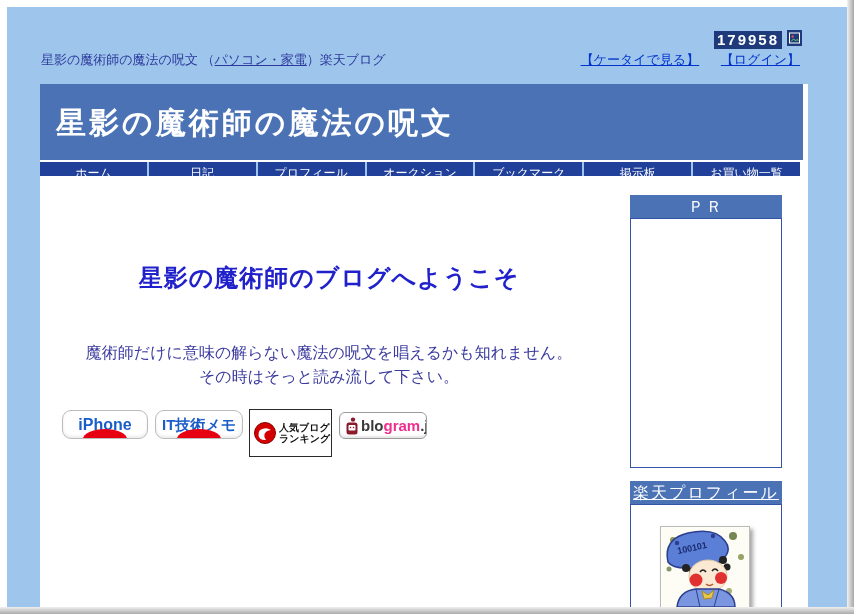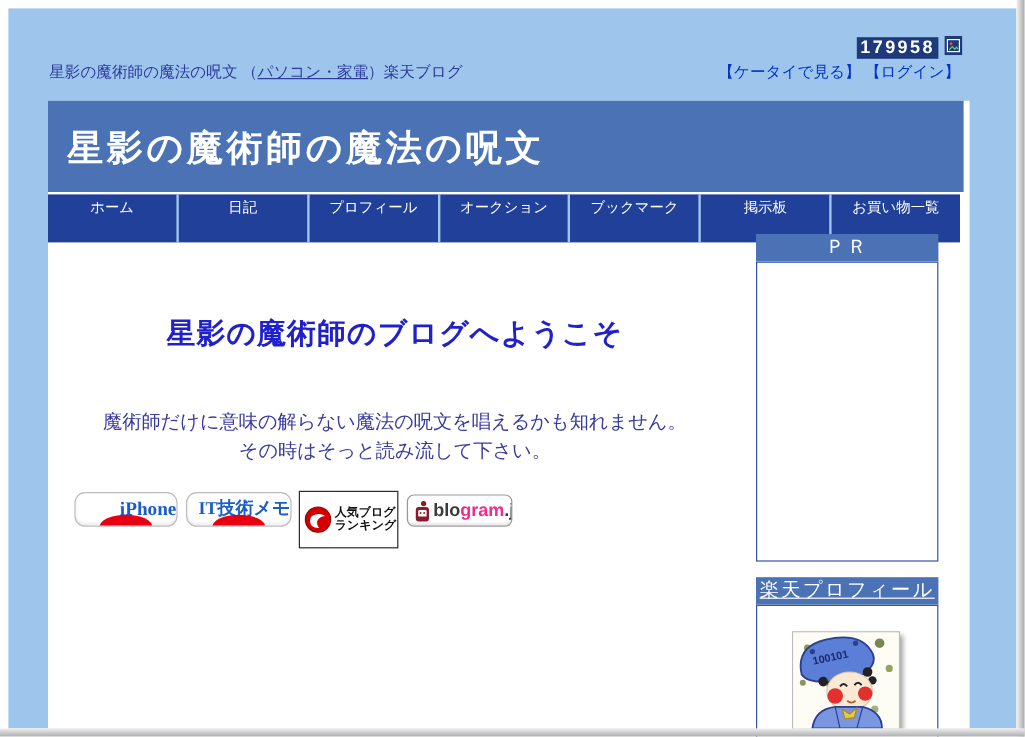--- a/index.html
+++ b/index.html
@@ -19,48 +19,48 @@
   
   .counter-box { position:absolute; left:714px; top:31px; width:68px; height:18px;
     background:#1e3a7a; color:#ffffff; font-size:15px; font-weight:bold;
     letter-spacing:2px; text-align:center; line-height:18px; }
   .counter-icon { position:absolute; left:787px; top:30px; width:15px; height:16px; }
 
   
   .site-line { position:absolute; left:41px; top:51px; font-size:13px; color:#2c3a9c; white-space:nowrap; }
   .site-line a { color:#2c3a9c; text-decoration:underline; cursor:pointer; }
   .top-links { position:absolute; top:51px; right:54px; font-size:13px; white-space:nowrap; }
-  .top-links a { color:#0033cc; margin-left:0; cursor:pointer; }
+  .top-links a { color:#0033cc; text-decoration:underline; margin-left:18px; cursor:pointer; }
 
   
   .content-col { position:absolute; left:40px; top:84px; width:768px; height:523px; background:#ffffff; }
 
   
   .blog-header { position:absolute; left:40px; top:84px; width:763px; height:76px; background:#4a72b4;text-decoration:underline; }
   .blog-header .title { position:absolute; left:16px; top:19px; color:#ffffff;
     font-size:30px; font-weight:bold; letter-spacing:3px; white-space:nowrap; }
 
   
-  .nav-bar { position:absolute; left:40px; top:162px; width:760px; height:40px;
+  .nav-bar { position:absolute; left:40px; top:162px; width:760px; height:14px;
     background:#21409a; display:flex; }
   .nav-tab { flex:1; color:#ffffff; font-size:12px; text-align:center; line-height:22px;
     cursor:pointer; white-space:nowrap; overflow:hidden; }
   .nav-tab + .nav-tab { border-left:2px solid #9ec6ec; }
 
   
   .welcome-heading { position:absolute; left:40px; top:262px; width:578px; text-align:center;
     color:#2121cc; font-size:24px; font-weight:bold; letter-spacing:1px; }
   .intro-text { position:absolute; left:40px; top:341px; width:578px; text-align:center;
     color:#3a3a9e; font-size:16px; line-height:24px; }
 
   
   .badge { position:absolute; background:#ffffff; overflow:hidden; cursor:pointer; }
   .badge-pill { border:1px solid #bcbcbc; border-radius:9px; height:29px; top:410px;
-    text-align:right; line-height:27px; font-weight:bold; font-size:16px; color:#1a5dc8;
-    box-shadow:inset 0 -2px 3px rgba(0,0,0,0.08);font-family:Liberation Serif, serif; }
+    text-align:center; line-height:27px; font-weight:bold; font-size:16px; color:#1a5dc8;
+    box-shadow:inset 0 -2px 3px rgba(0,0,0,0.08); }
   .badge-pill .red-arc { position:absolute; left:50%; bottom:-11px; transform:translateX(-50%);
     width:44px; height:20px; background:#e60012; border-radius:50%; }
   .badge-iphone { left:62px; width:86px; }
   .badge-itmemo { left:155px; width:88px; font-size:15px; }
   .badge-ranking { left:249px; top:409px; width:83px; height:48px; border:1px solid #2a2a2a;
     display:flex; align-items:center; }
   .badge-ranking .rk-icon { width:24px; height:24px; margin:0 2px 0 3px; }
   .badge-ranking .rk-text { font-size:10px; font-weight:bold; color:#111111; line-height:11px; white-space:nowrap; }
   .badge-blogram { left:339px; top:412px; width:88px; height:27px; border:1px solid #9a9a9a;
     border-radius:6px; display:flex; align-items:center;

